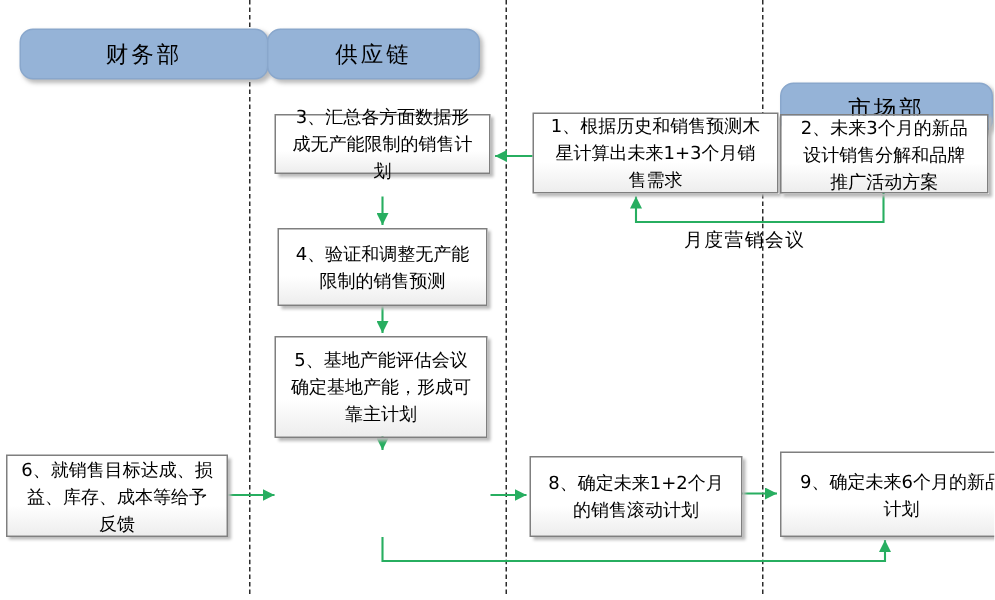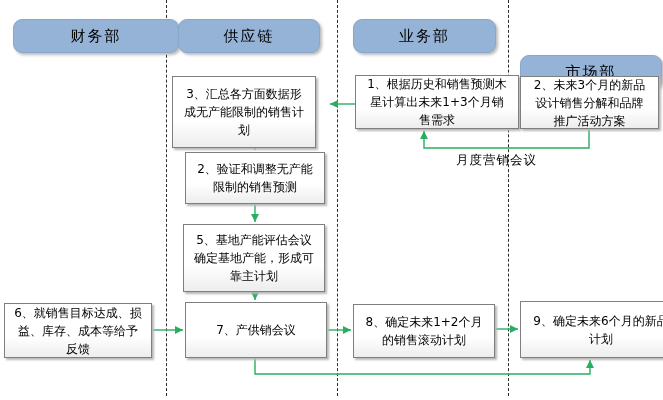--- a/index.html
+++ b/index.html
@@ -83,28 +83,26 @@
       <path d="M255,279 L255,300" marker-end="url(#arrow)"></path>
       <path d="M152,330 L183,330" marker-end="url(#arrow)"></path>
       <path d="M327,330 L351,330" marker-end="url(#arrow)"></path>
       <path d="M495,329 L518,329" marker-end="url(#arrow)"></path>
       <path d="M255,358 L255,374 L590,374 L590,360" marker-end="url(#arrow)"></path>
     </g>
   </svg>
 
   <div class="lane-header" style="left:13px;  top:19px; width:166px;">财务部</div>
   <div class="lane-header" style="left:178px; top:19px; width:142px;">供应链</div>
-  <div class="lane-header" style="left:353px; top:19px; width:143px;">业务部</div>
   <div class="lane-header" style="left:520px; top:19px; width:142px;margin-top:36px;">市场部</div>
 
   <div class="flow-node" style="left:355px; top:75px;  width:164px; height:54px;">1、根据历史和销售预测木星计算出未来1+3个月销售需求</div>
   <div class="flow-node" style="left:520px; top:76px;  width:139px; height:53px;">2、未来3个月的新品设计销售分解和品牌推广活动方案</div>
-  <div class="flow-node" style="left:172px; top:76px;  width:144px; height:72px;">3、汇总各方面数据形成无产能限制的销售计划</div>
-  <div class="flow-node" style="left:185px; top:152px; width:140px; height:52px;">2、验证和调整无产能限制的销售预测</div>
+  <div class="flow-node" style="left:183px; top:76px;  width:144px; height:40px;">3、汇总各方面数据形成无产能限制的销售计划</div>
+  <div class="flow-node" style="left:185px; top:152px; width:140px; height:52px;">4、验证和调整无产能限制的销售预测</div>
   <div class="flow-node" style="left:183px; top:224px; width:142px; height:68px;">5、基地产能评估会议确定基地产能，形成可靠主计划</div>
   <div class="flow-node" style="left:4px;   top:303px; width:148px; height:55px;">6、就销售目标达成、损益、库存、成本等给予反馈</div>
-  <div class="flow-node" style="left:185px; top:302px; width:142px; height:56px;">7、产供销会议</div>
   <div class="flow-node" style="left:353px; top:304px; width:142px; height:54px;">8、确定未来1+2个月的销售滚动计划</div>
   <div class="flow-node" style="left:520px; top:301px; width:162px; height:57px;">9、确定未来6个月的新品计划</div>
 
   <div class="edge-label" style="left:456px; top:152px;">月度营销会议</div>
 
 </div>
 
 </body></html>

